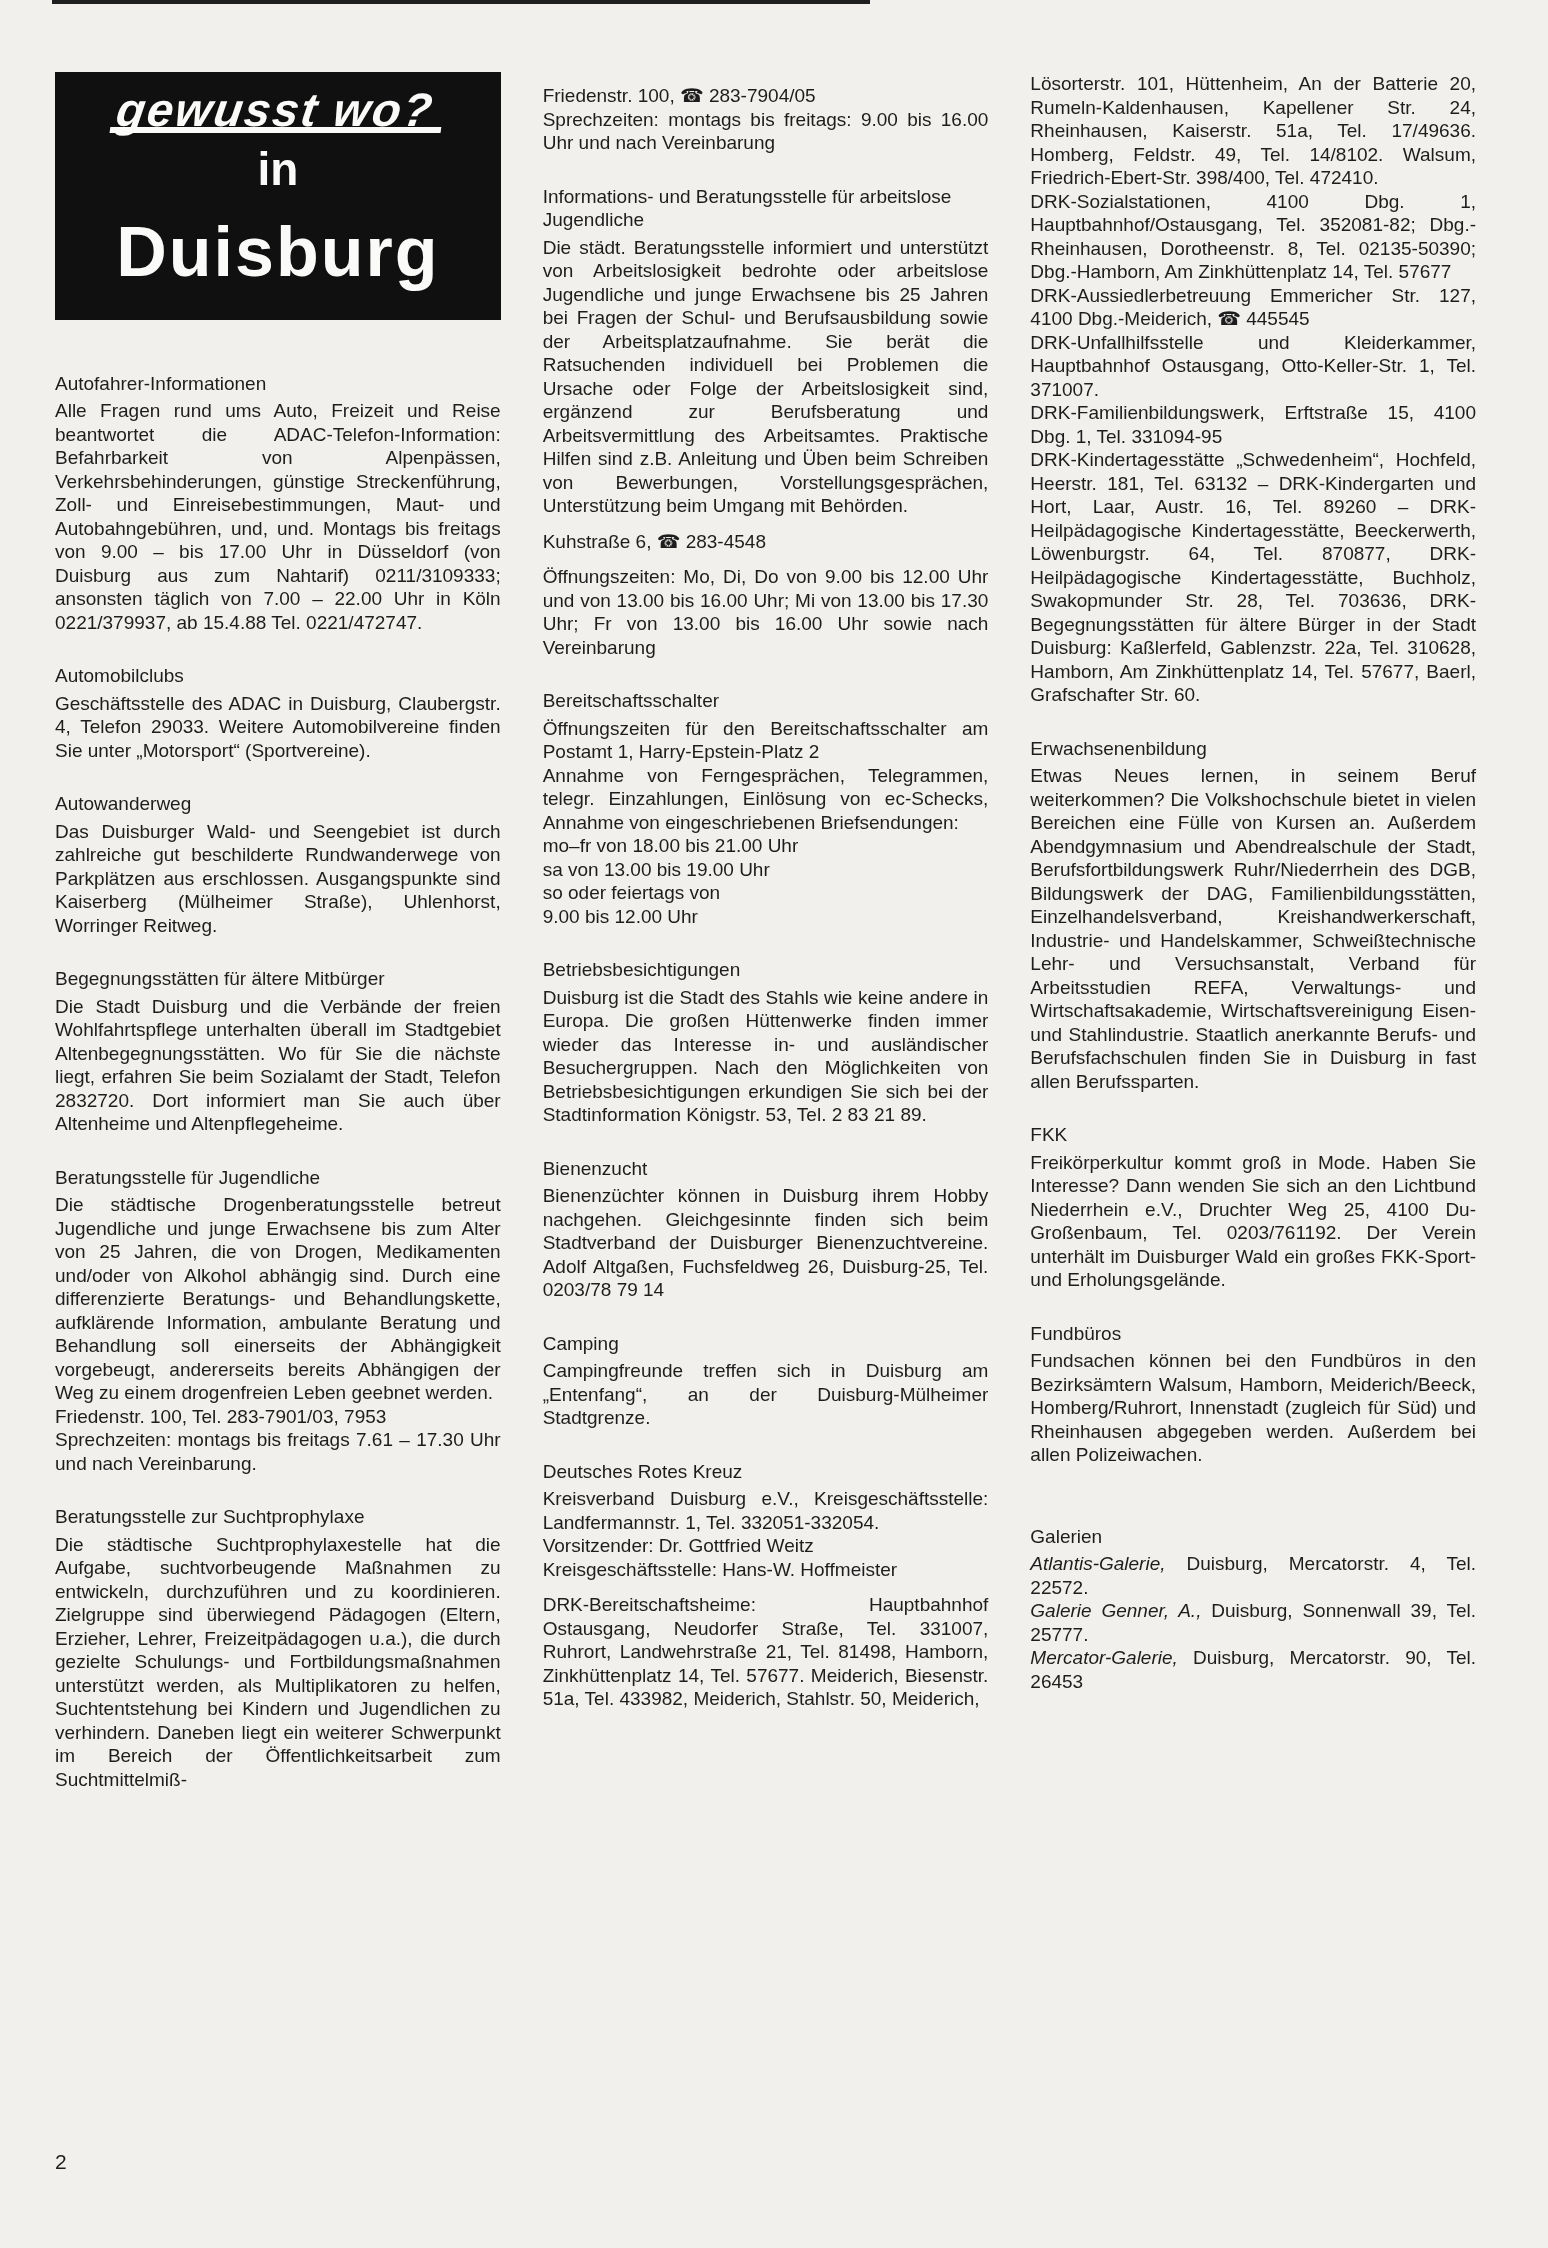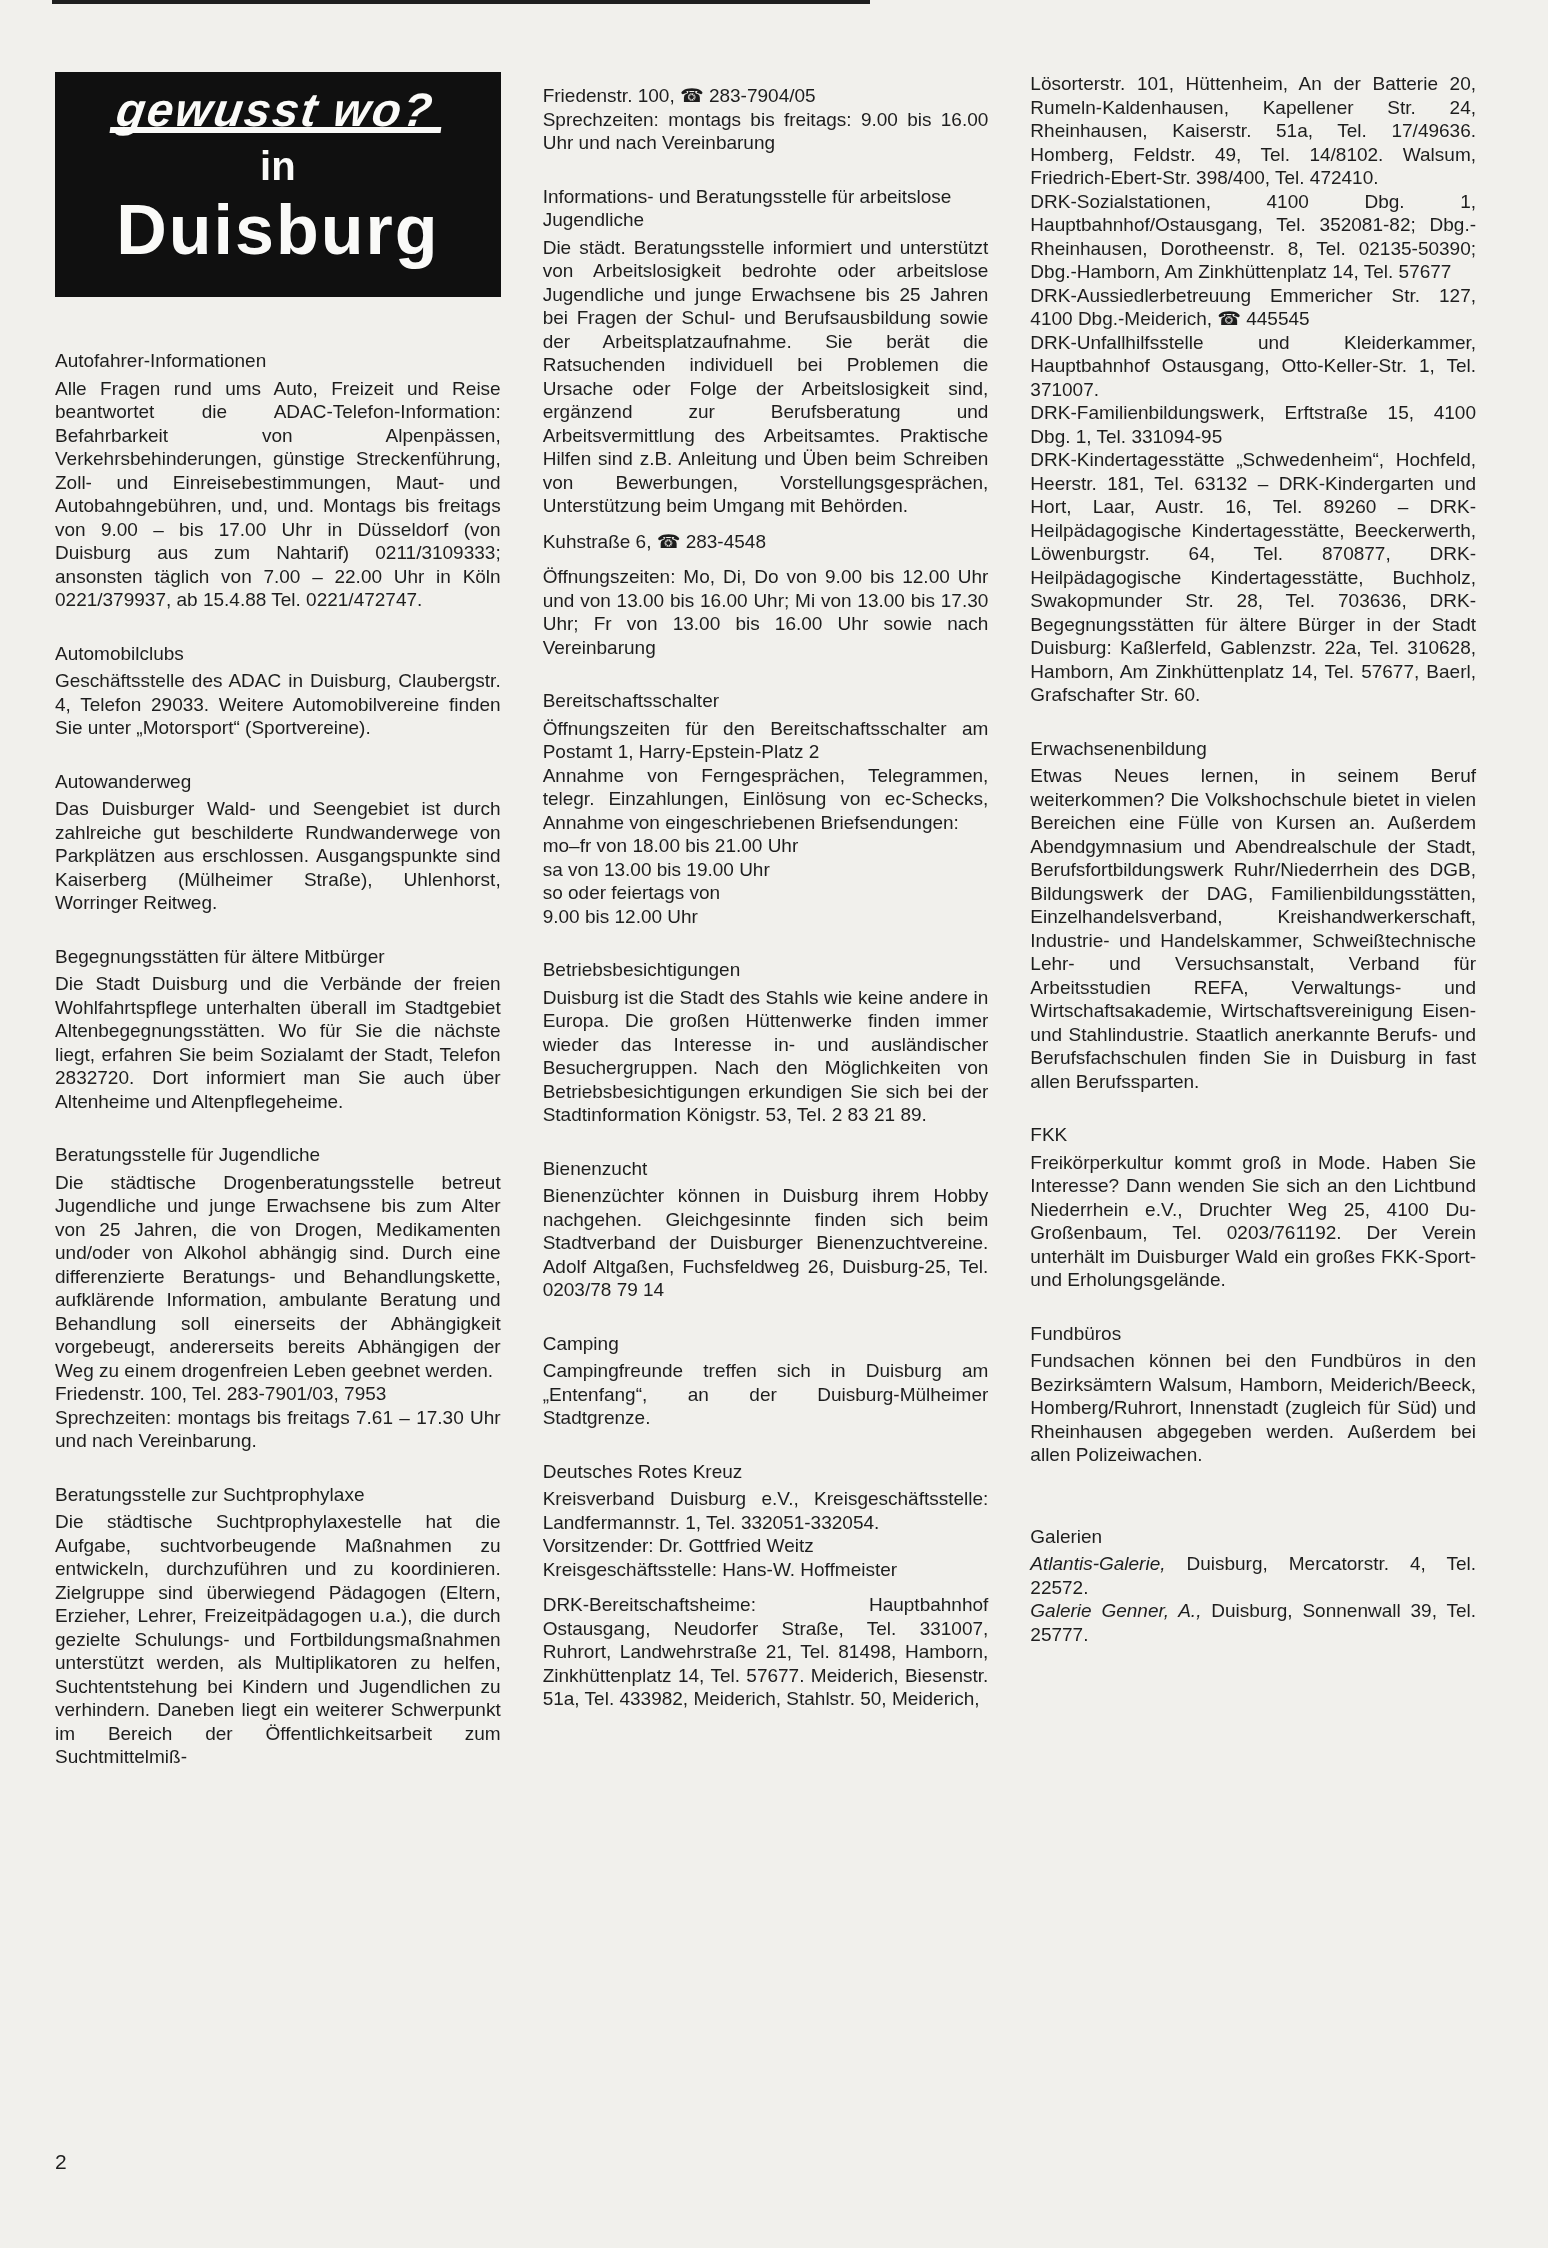--- a/index.html
+++ b/index.html
@@ -54,23 +54,23 @@
     font-size: 47px;
     letter-spacing: 2px;
     transform: skewX(-8deg);
     border-bottom: 6px solid #fafaf8;
     padding: 0 10px 5px 4px;
     margin-bottom: 12px;
     white-space: nowrap;
   }
   .logo-in {
     font-weight: 700;
-    font-size: 40px;
+    font-size: 46px;
     line-height: 1.08;
-    margin-bottom: 6px;
+    margin-bottom: 22px;
   }
   .logo-city {
     font-weight: 700;
     font-size: 70px;
     line-height: 1.05;
     letter-spacing: 2px;
     white-space: nowrap;
   }
   
   .blk { margin: 0; }
@@ -168,18 +168,19 @@
         <p class="blk p sp2">DRK-Kindertagesstätte „Schwedenheim“, Hochfeld, Heerstr. 181, Tel. 63132 – DRK-Kindergarten und Hort, Laar, Austr. 16, Tel. 89260 – DRK-Heilpädagogische Kindertagesstätte, Beeckerwerth, Löwenburgstr. 64, Tel. 870877, DRK-Heilpädagogische Kindertagesstätte, Buchholz, Swakopmunder Str. 28, Tel. 703636, DRK-Begegnungsstätten für ältere Bürger in der Stadt Duisburg: Kaßlerfeld, Gablenzstr. 22a, Tel. 310628, Hamborn, Am Zinkhüttenplatz 14, Tel. 57677, Baerl, Grafschafter Str. 60.</p>
         <h2 class="blk h">Erwachsenenbildung</h2>
         <p class="blk p">Etwas Neues lernen, in seinem Beruf weiterkommen? Die Volkshochschule bietet in vielen Bereichen eine Fülle von Kursen an. Außerdem Abendgymnasium und Abendrealschule der Stadt, Berufsfortbildungswerk Ruhr/Niederrhein des DGB, Bildungswerk der DAG, Familienbildungsstätten, Einzelhandelsverband, Kreishandwerkerschaft, Industrie- und Handelskammer, Schweißtechnische Lehr- und Versuchsanstalt, Verband für Arbeitsstudien REFA, Verwaltungs- und Wirtschaftsakademie, Wirtschaftsvereinigung Eisen- und Stahlindustrie. Staatlich anerkannte Berufs- und Berufsfachschulen finden Sie in Duisburg in fast allen Berufssparten.</p>
         <h2 class="blk h">FKK</h2>
         <p class="blk p">Freikörperkultur kommt groß in Mode. Haben Sie Interesse? Dann wenden Sie sich an den Lichtbund Niederrhein e.V., Druchter Weg 25, 4100 Du-Großenbaum, Tel. 0203/761192. Der Verein unterhält im Duisburger Wald ein großes FKK-Sport- und Erholungsgelände.</p>
         <h2 class="blk h">Fundbüros</h2>
         <p class="blk p">Fundsachen können bei den Fundbüros in den Bezirksämtern Walsum, Hamborn, Meiderich/Beeck, Homberg/Ruhrort, Innenstadt (zugleich für Süd) und Rheinhausen abgegeben werden. Außerdem bei allen Polizeiwachen.</p>
         <h2 class="blk h sp">Galerien</h2>
         <p class="blk p"><em>Atlantis-Galerie,</em> Duisburg, Mercatorstr. 4, Tel. 22572.</p>
         <p class="blk p"><em>Galerie Genner, A.,</em> Duisburg, Sonnenwall 39, Tel. 25777.</p>
+        <p class="blk p"><em>Mercator-Galerie,</em> Duisburg, Mercatorstr. 90, Tel. 26453</p>
       </div>
 
   </div>
 
   <div class="page-number">2</div>
 </div>
 
 </body></html>

